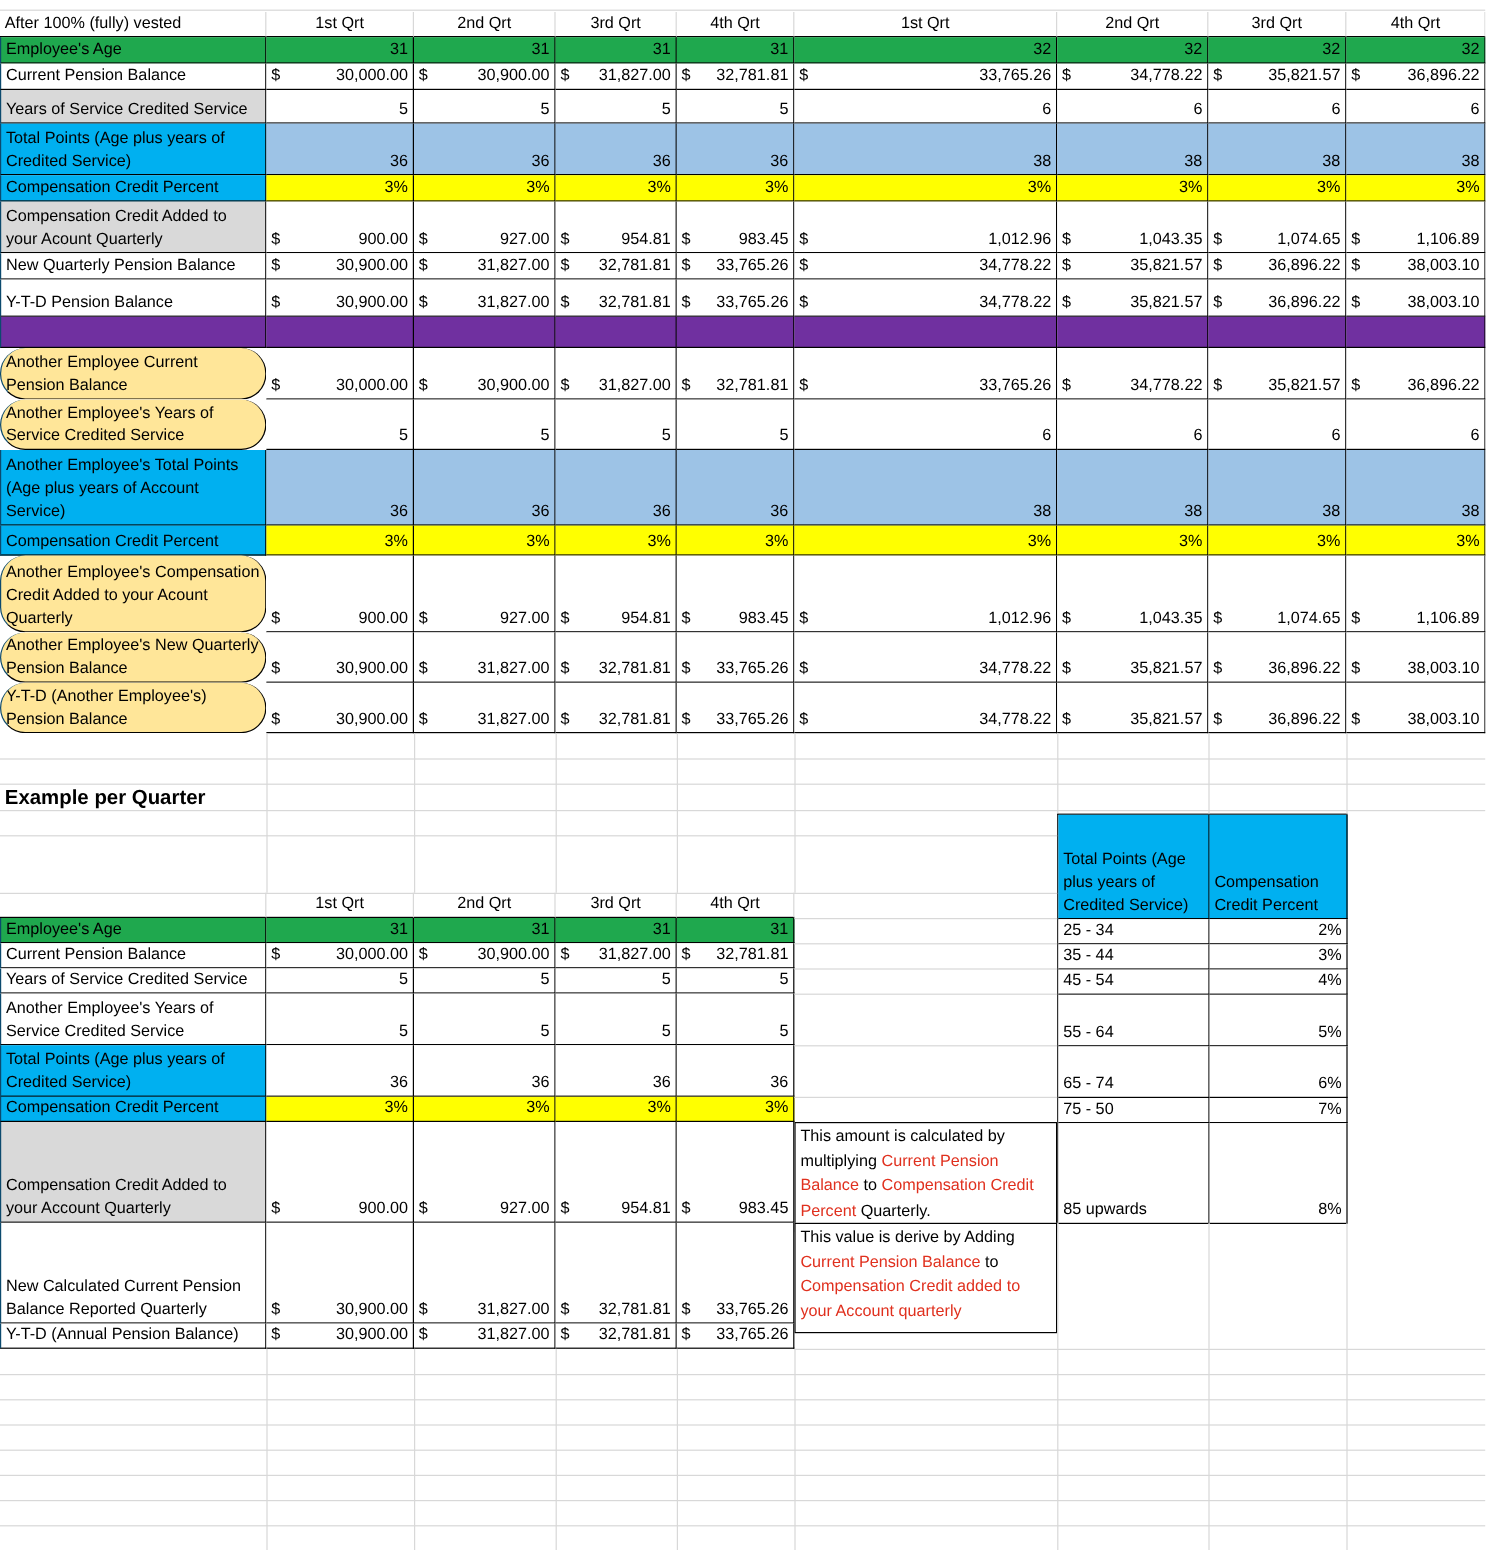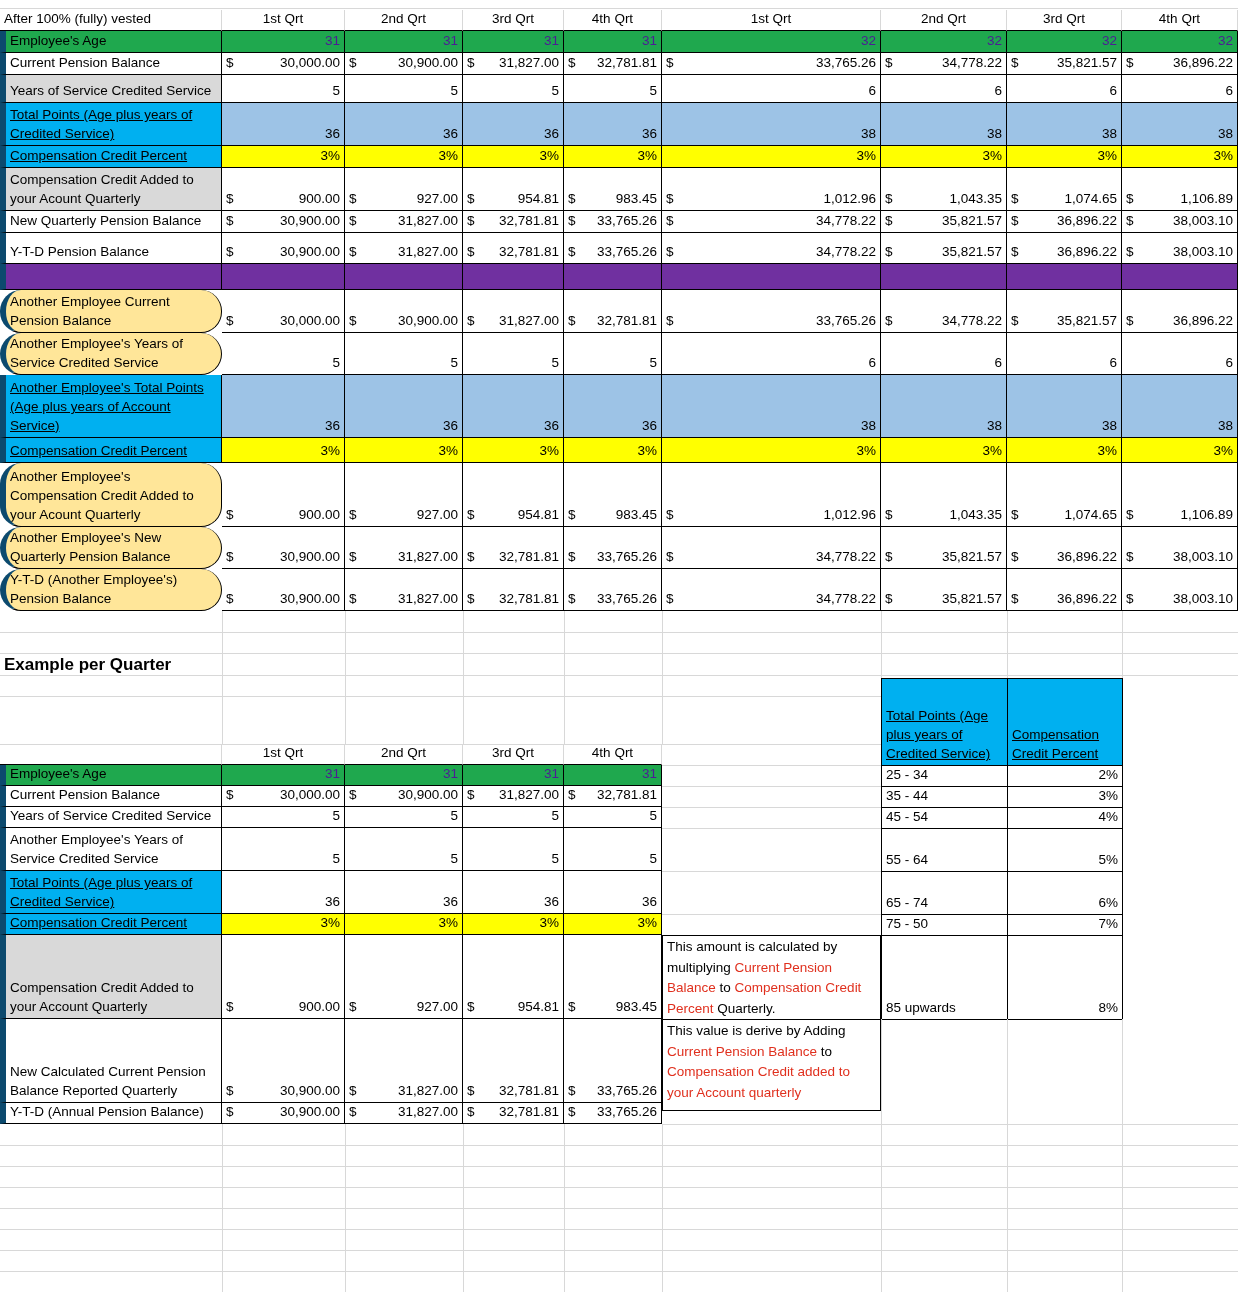--- a/index.html
+++ b/index.html
@@ -1,35 +1,35 @@
 <!DOCTYPE html>
 <html style="--xl-green: #1FA84E; --xl-cyan: #00B0F0; --xl-lightblue: #9DC3E6; --xl-yellow: #FFFF00; --xl-gray: #D9D9D9; --xl-tan: #FFE699; --xl-purple: #7030A0; --note-red: #E0301E;"><head>
 <meta charset="utf-8">
 <style>
   html,body{margin:0;padding:0;background:#fff;}
   .sheet{position:relative;width:1238px;height:1292px;background:#fff;overflow:hidden;
          font-family:"Liberation Sans",sans-serif;font-size:13.5px;color:#000;}
   .xtable{position:absolute;display:grid;}
   .c{box-sizing:border-box;border-right:1px solid #000;border-bottom:1px solid #000;
      display:flex;align-items:flex-end;overflow:hidden;line-height:19px;padding:0 4px 2px 4px;}
-  .c.bl{border-left:6px solid #0c4a6e;}
+  .c.bl{border-left:1px solid #0c4a6e;}
   .c.hdr{border-right:1px solid #d8d8d8;}
   .qc{justify-content:center;}
   .num{justify-content:flex-end;}
   .money{justify-content:space-between;}
   .lbl{justify-content:flex-start;}
   .bg-white{background:#fff;}
   .bg-green{background:var(--xl-green);}
-  .bg-cyan{background:var(--xl-cyan);text-decoration:underline;}
+  .bg-cyan{background:var(--xl-cyan);}
   .bg-lightblue{background:var(--xl-lightblue);}
   .bg-yellow{background:var(--xl-yellow);}
   .bg-gray{background:var(--xl-gray);}
   .bg-tan{background:var(--xl-tan);border-radius:21px;}
   .bg-purple{background:var(--xl-purple);}
-  .tgreen{color:#4c1d95;}
+  .tgreen{color:#000000;}
   #lookup{border-top:1px solid #000;border-left:1px solid #000;}
   .note{position:absolute;box-sizing:border-box;border:1px solid #000;background:#fff;
         padding:1px 4px 2px 4px;line-height:20.5px;width:219px;height:92px;overflow:hidden;}
   .note .red{color:var(--note-red);}
   .extitle{position:absolute;left:4px;top:655px;height:20px;line-height:20px;
            font-weight:bold;font-size:17px;white-space:nowrap;}
   .hl,.vl{position:absolute;background:#d8d8d8;}
   .hl{height:1px;}
   .vl{width:1px;}
 </style>

